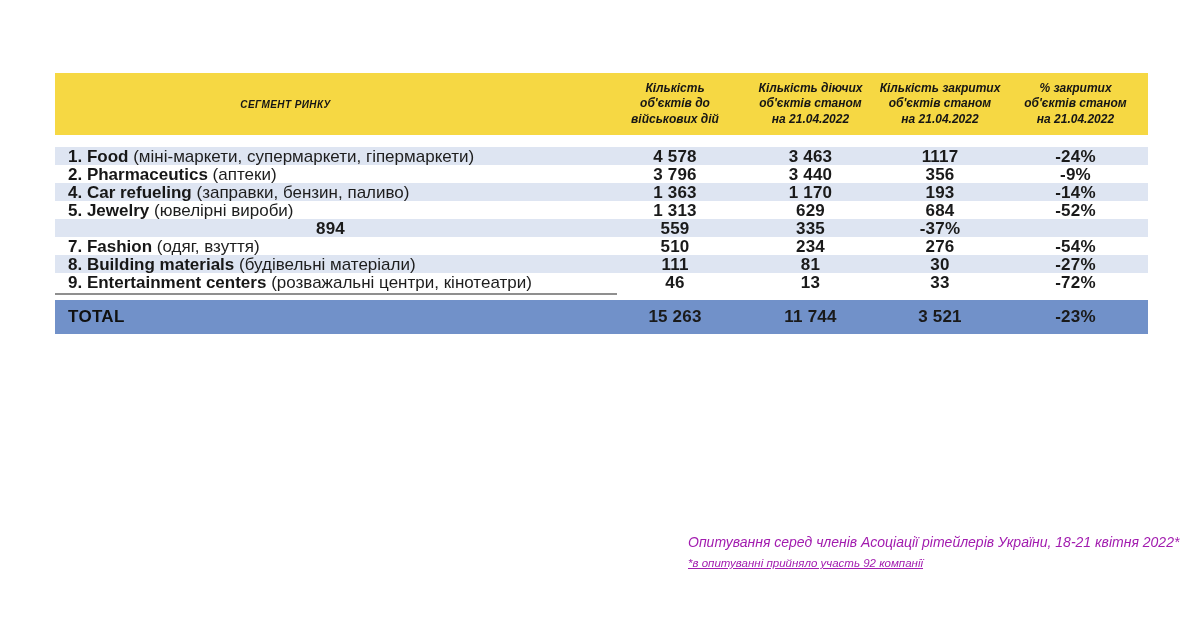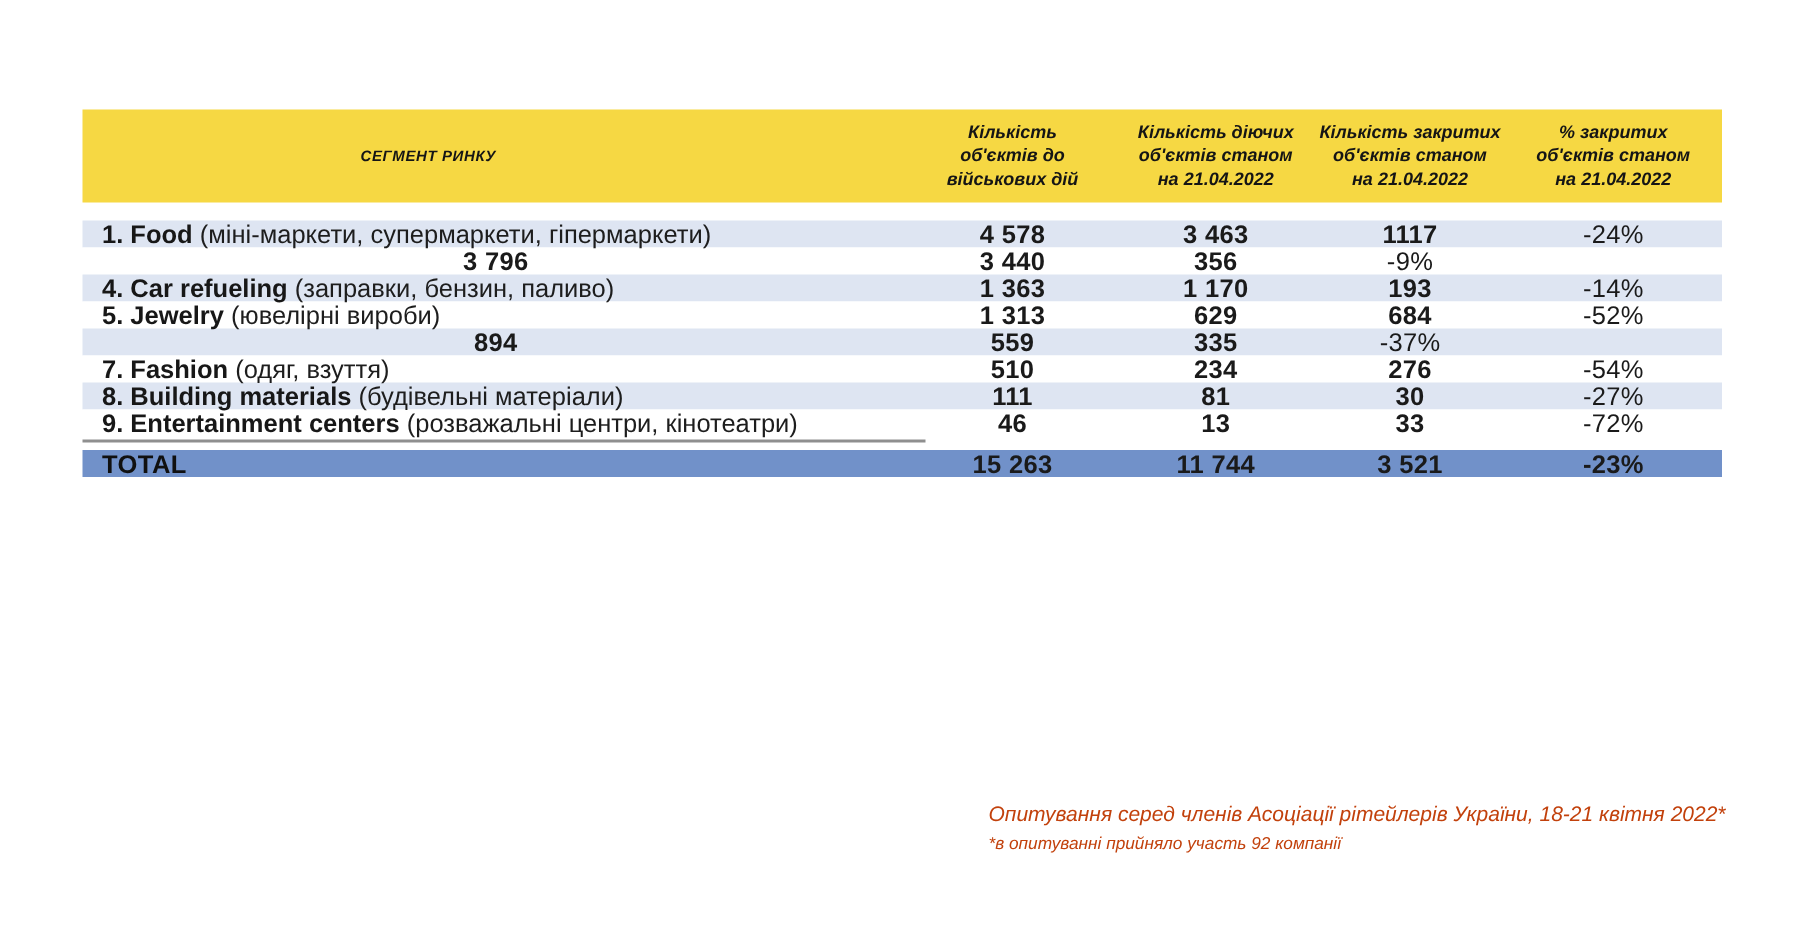--- a/index.html
+++ b/index.html
@@ -51,44 +51,44 @@
     overflow: hidden;
   }
   .seg-title { font-weight: 700; color: #171717; }
   .seg-desc { font-weight: 400; color: #1d1d1d; }
   .td.num {
     text-align: center;
     font-size: 17px;
     font-weight: 700;
     letter-spacing: 0.2px;
   }
-  .td.num.pct { font-weight: 400; }
+  .td.num.pct { font-weight: 700; }
   .total-divider {
     width: 562px;
     height: 2px;
     background: #8f8f8f;
     margin-top: 2px;
   }
   .total-row {
     margin-top: 5px;
-    height: 18px;
+    height: 34px;
     background: var(--total-blue, #7191C9);
   }
   .total-row .td.seg { font-size: 17px; }
   .total-row .td.num { font-weight: 700; }
   .total-label { font-weight: 700; letter-spacing: 0.3px; color: #101010; }
   .footnote {
     position: absolute;
-    left: 659px;
+    left: 688px;
     top: 534px;
     font-style: italic;
-    color: #c2410c;
+    color: #a21caf;
   }
   .fn-line1 { font-size: 14px; }
-  .fn-line2 { font-size: 11.5px; margin-top: 7px; }
+  .fn-line2 { font-size: 11.5px; margin-top: 7px; text-decoration: underline; }
 </style>
 </head>
 <body>
 
 <div class="market-table">
 
   <div class="thead grid-row">
     <div class="th seg">СЕГМЕНТ РИНКУ</div>
     <div class="th">Кількість
 об'єктів до
@@ -110,20 +110,24 @@
       <span class="seg-title">1. Food</span>
       <span class="seg-desc">(міні-маркети, супермаркети, гіпермаркети)</span>
     </div>
     <div class="td num">4 578</div>
     <div class="td num">3 463</div>
     <div class="td num">1117</div>
     <div class="td num pct">-24%</div>
   </div>
 
   <div class="row grid-row">
+    <div class="td seg">
+      <span class="seg-title">2. Pharmaceutics</span>
+      <span class="seg-desc">(аптеки)</span>
+    </div>
     <div class="td num">3 796</div>
     <div class="td num">3 440</div>
     <div class="td num">356</div>
     <div class="td num pct">-9%</div>
   </div>
 
 
   <div class="row grid-row">
     <div class="td seg">
       <span class="seg-title">4. Car refueling</span>

